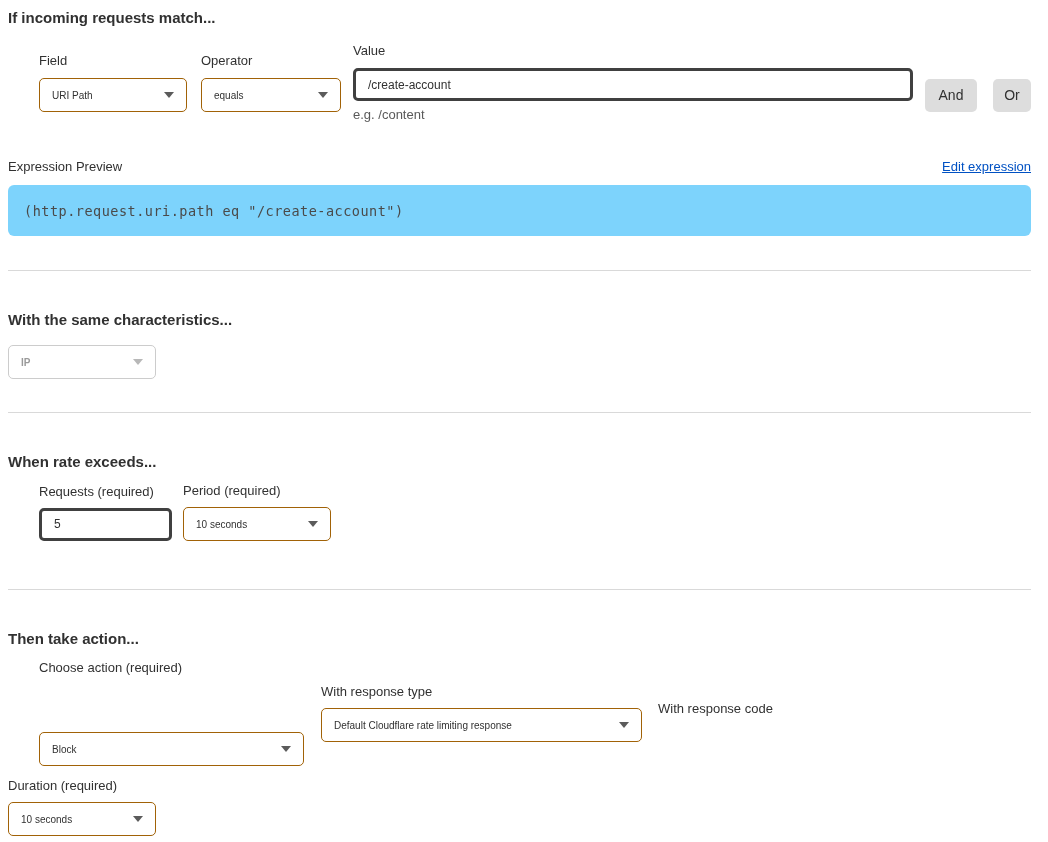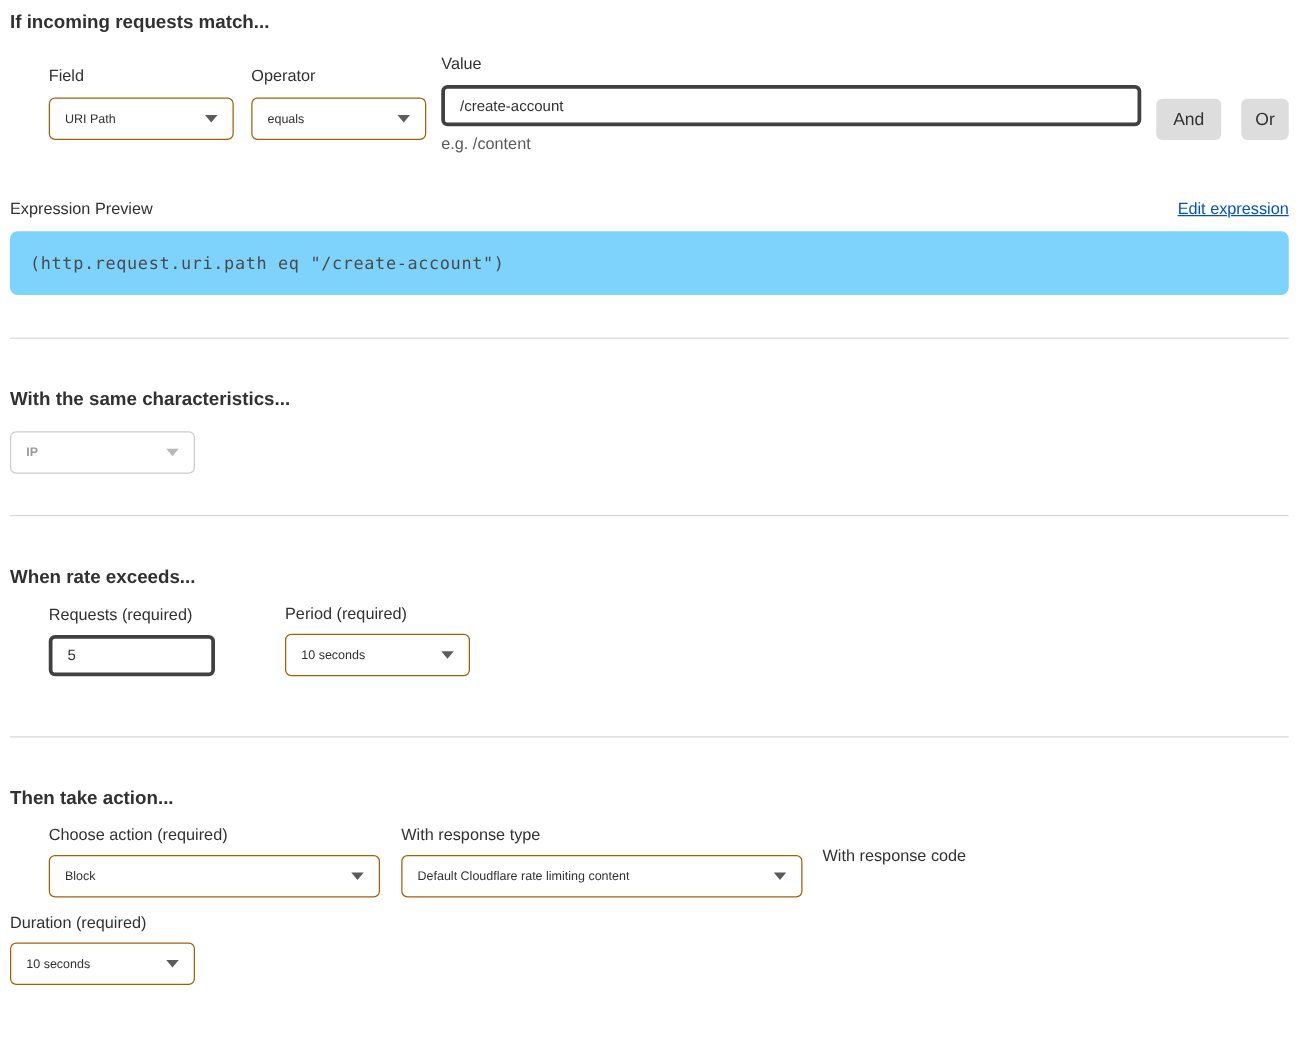--- a/index.html
+++ b/index.html
@@ -74,28 +74,28 @@
   .divider { border: none; border-top: 1px solid #d9d9d9; height: 0; }
   .divider-1 { margin-top: 34px; }
   .divider-2 { margin-top: 33px; }
   .divider-3 { margin-top: 48px; }
   .after-divider-heading { margin-top: 39px; }
 
   
   .char-select { width: 148px; margin-top: 16px; }
 
   
-  .rate-row { margin-top: 12px; gap: 45px; }
+  .rate-row { margin-top: 12px; }
   .col-requests { width: 133px; margin-right: 11px; }
   .col-period { width: 148px; }
   .rate-row .field-label { margin-bottom: 8px; }
 
   
   .action-row { margin-top: 12px; }
-  .col-action { width: 265px; margin-right: 17px; }
+  .col-action { width: 265px; margin-right: 17px; gap: 48px; }
   .col-response-type { width: 321px; margin-right: 16px; }
   .col-response-code { width: 161px; }
   .action-row .field-label { margin-bottom: 8px; }
 
   
   .duration-heading { margin-top: 43px; }
   .col-duration { width: 148px; margin-top: 12px; }
   .col-duration .field-label { margin-bottom: 8px; }
 </style>
 </head>
@@ -172,21 +172,21 @@
     <div class="form-col col-action">
       <span class="field-label">Choose action (required)</span>
       <div class="control select">
         <span>Block</span>
         <span class="caret"></span>
       </div>
     </div>
     <div class="form-col col-response-type">
       <span class="field-label">With response type</span>
       <div class="control select">
-        <span>Default Cloudflare rate limiting content</span>
+        <span>Default Cloudflare rate limiting response</span>
         <span class="caret"></span>
       </div>
     </div>
     <div class="form-col col-response-code">
       <span class="field-label">With response code</span>
     </div>
   </div>
 
   <div class="form-col col-duration">
     <span class="field-label">Duration (required)</span>

